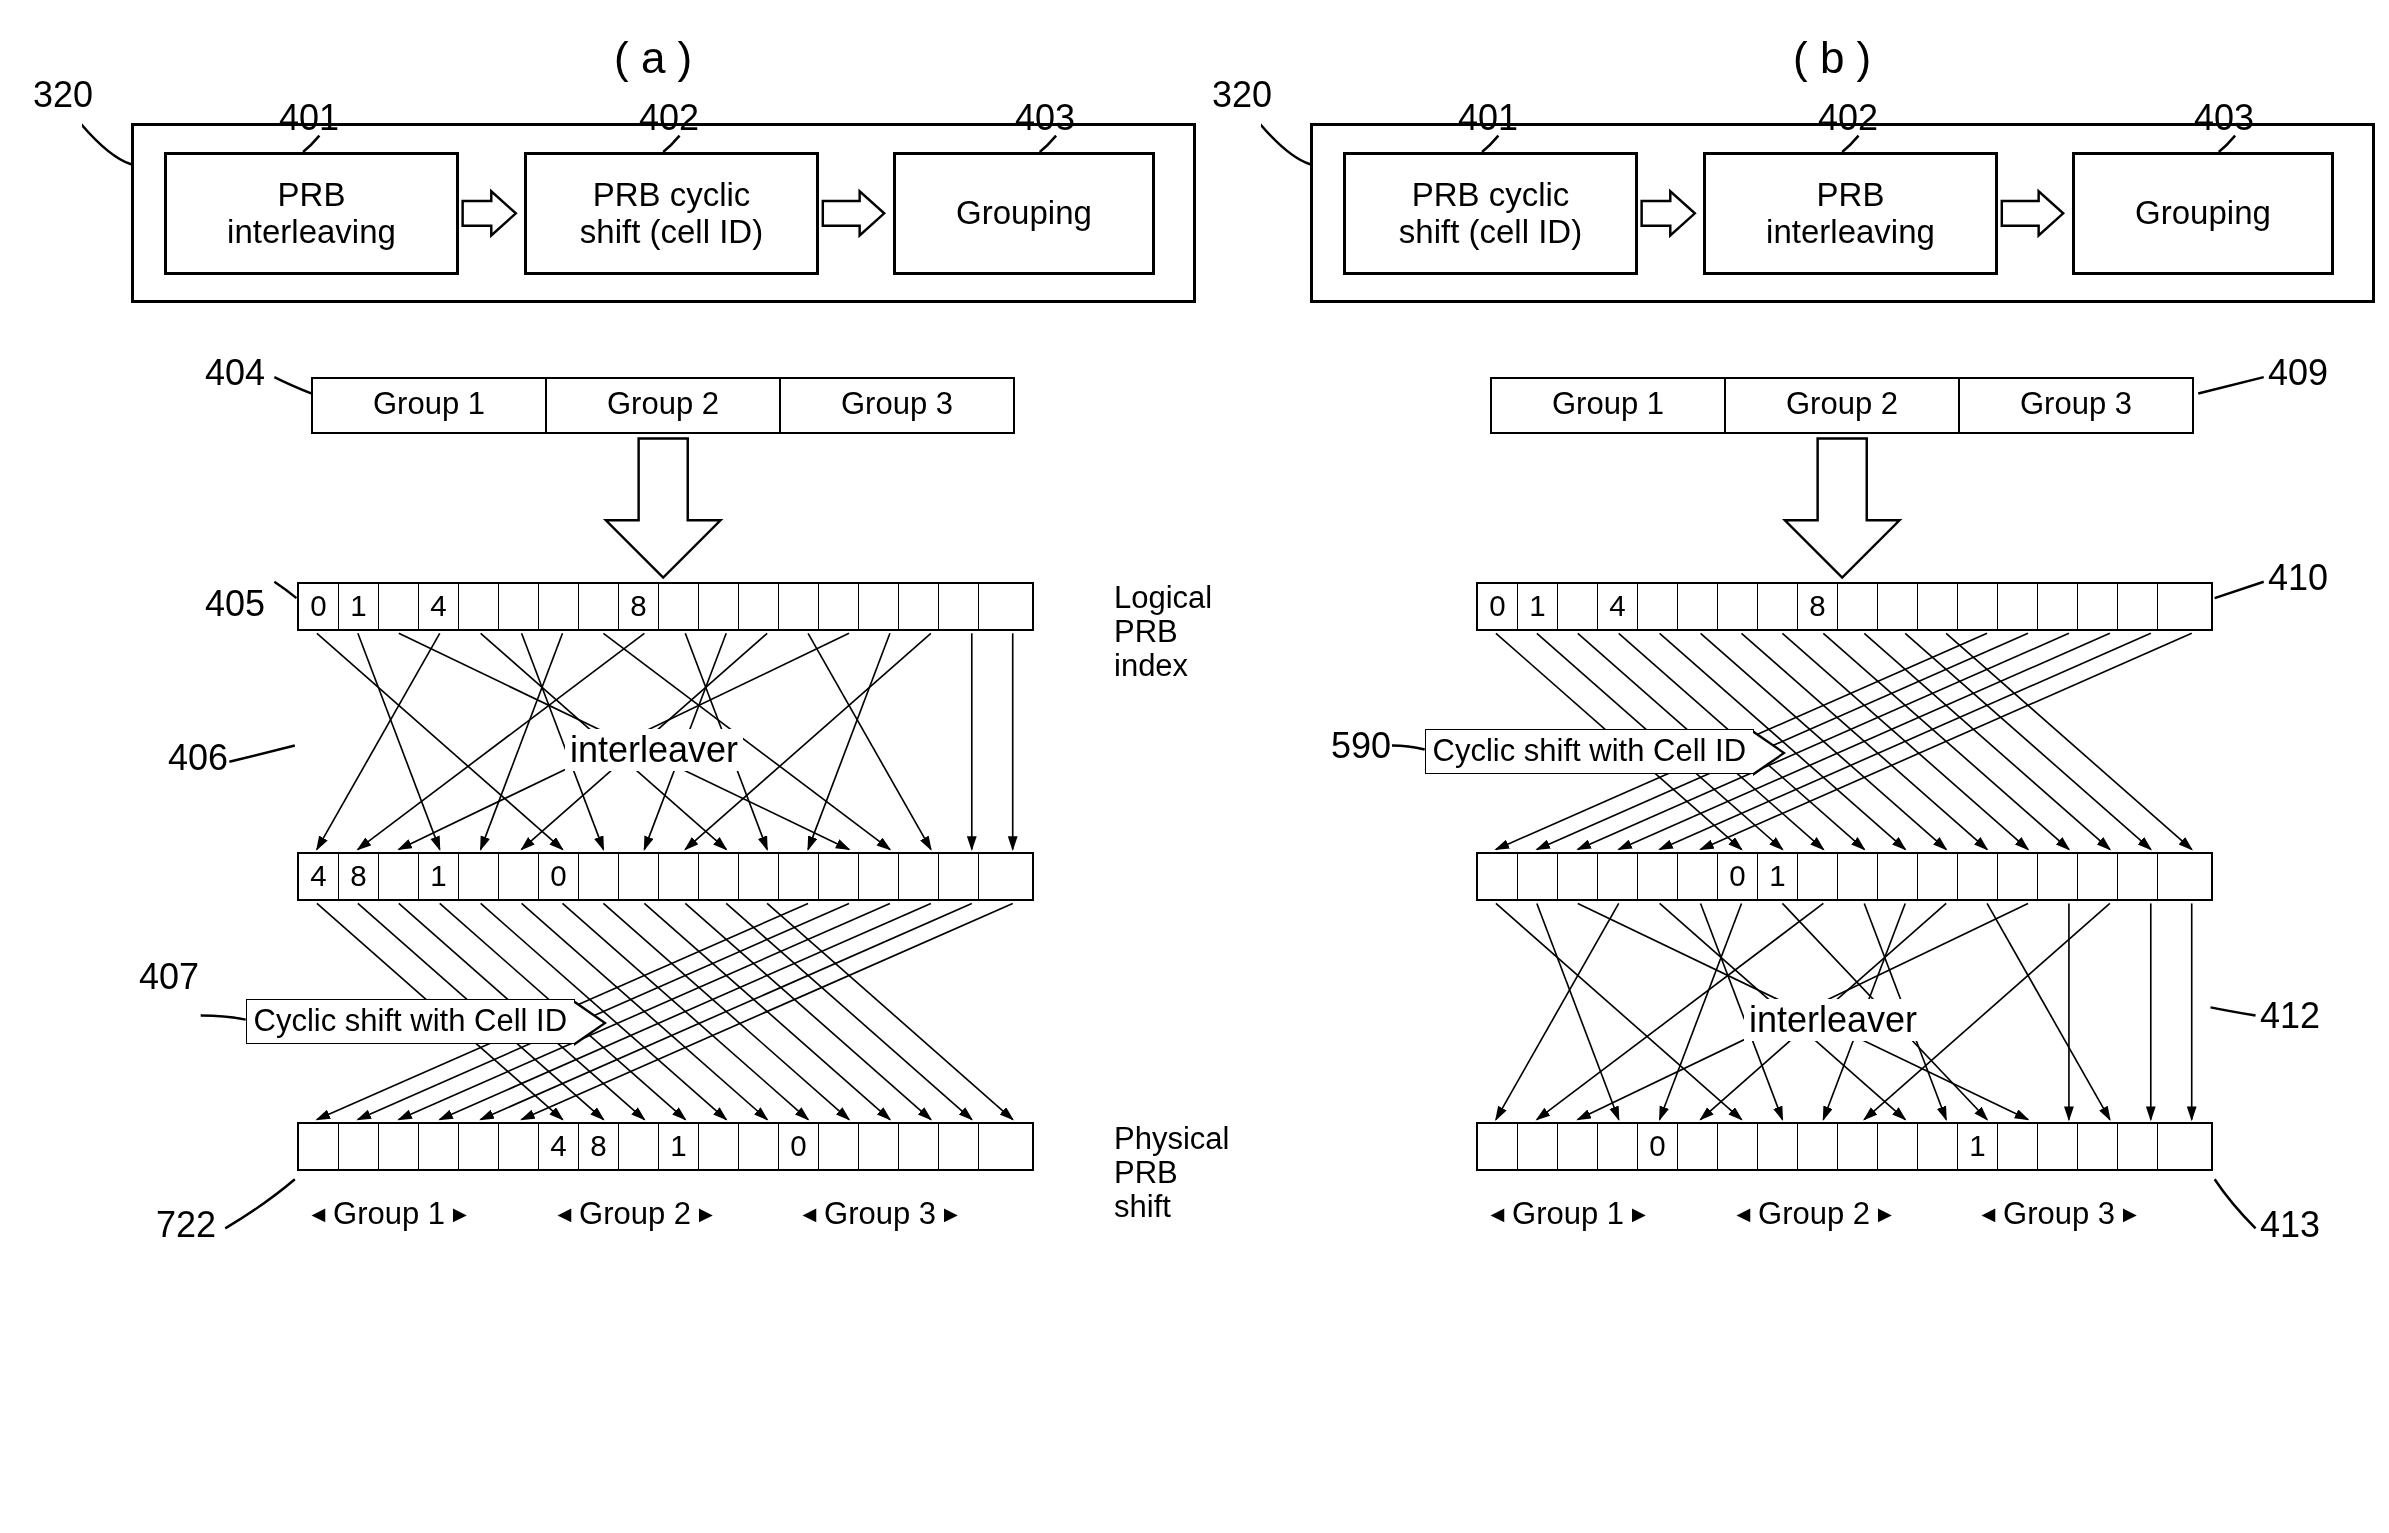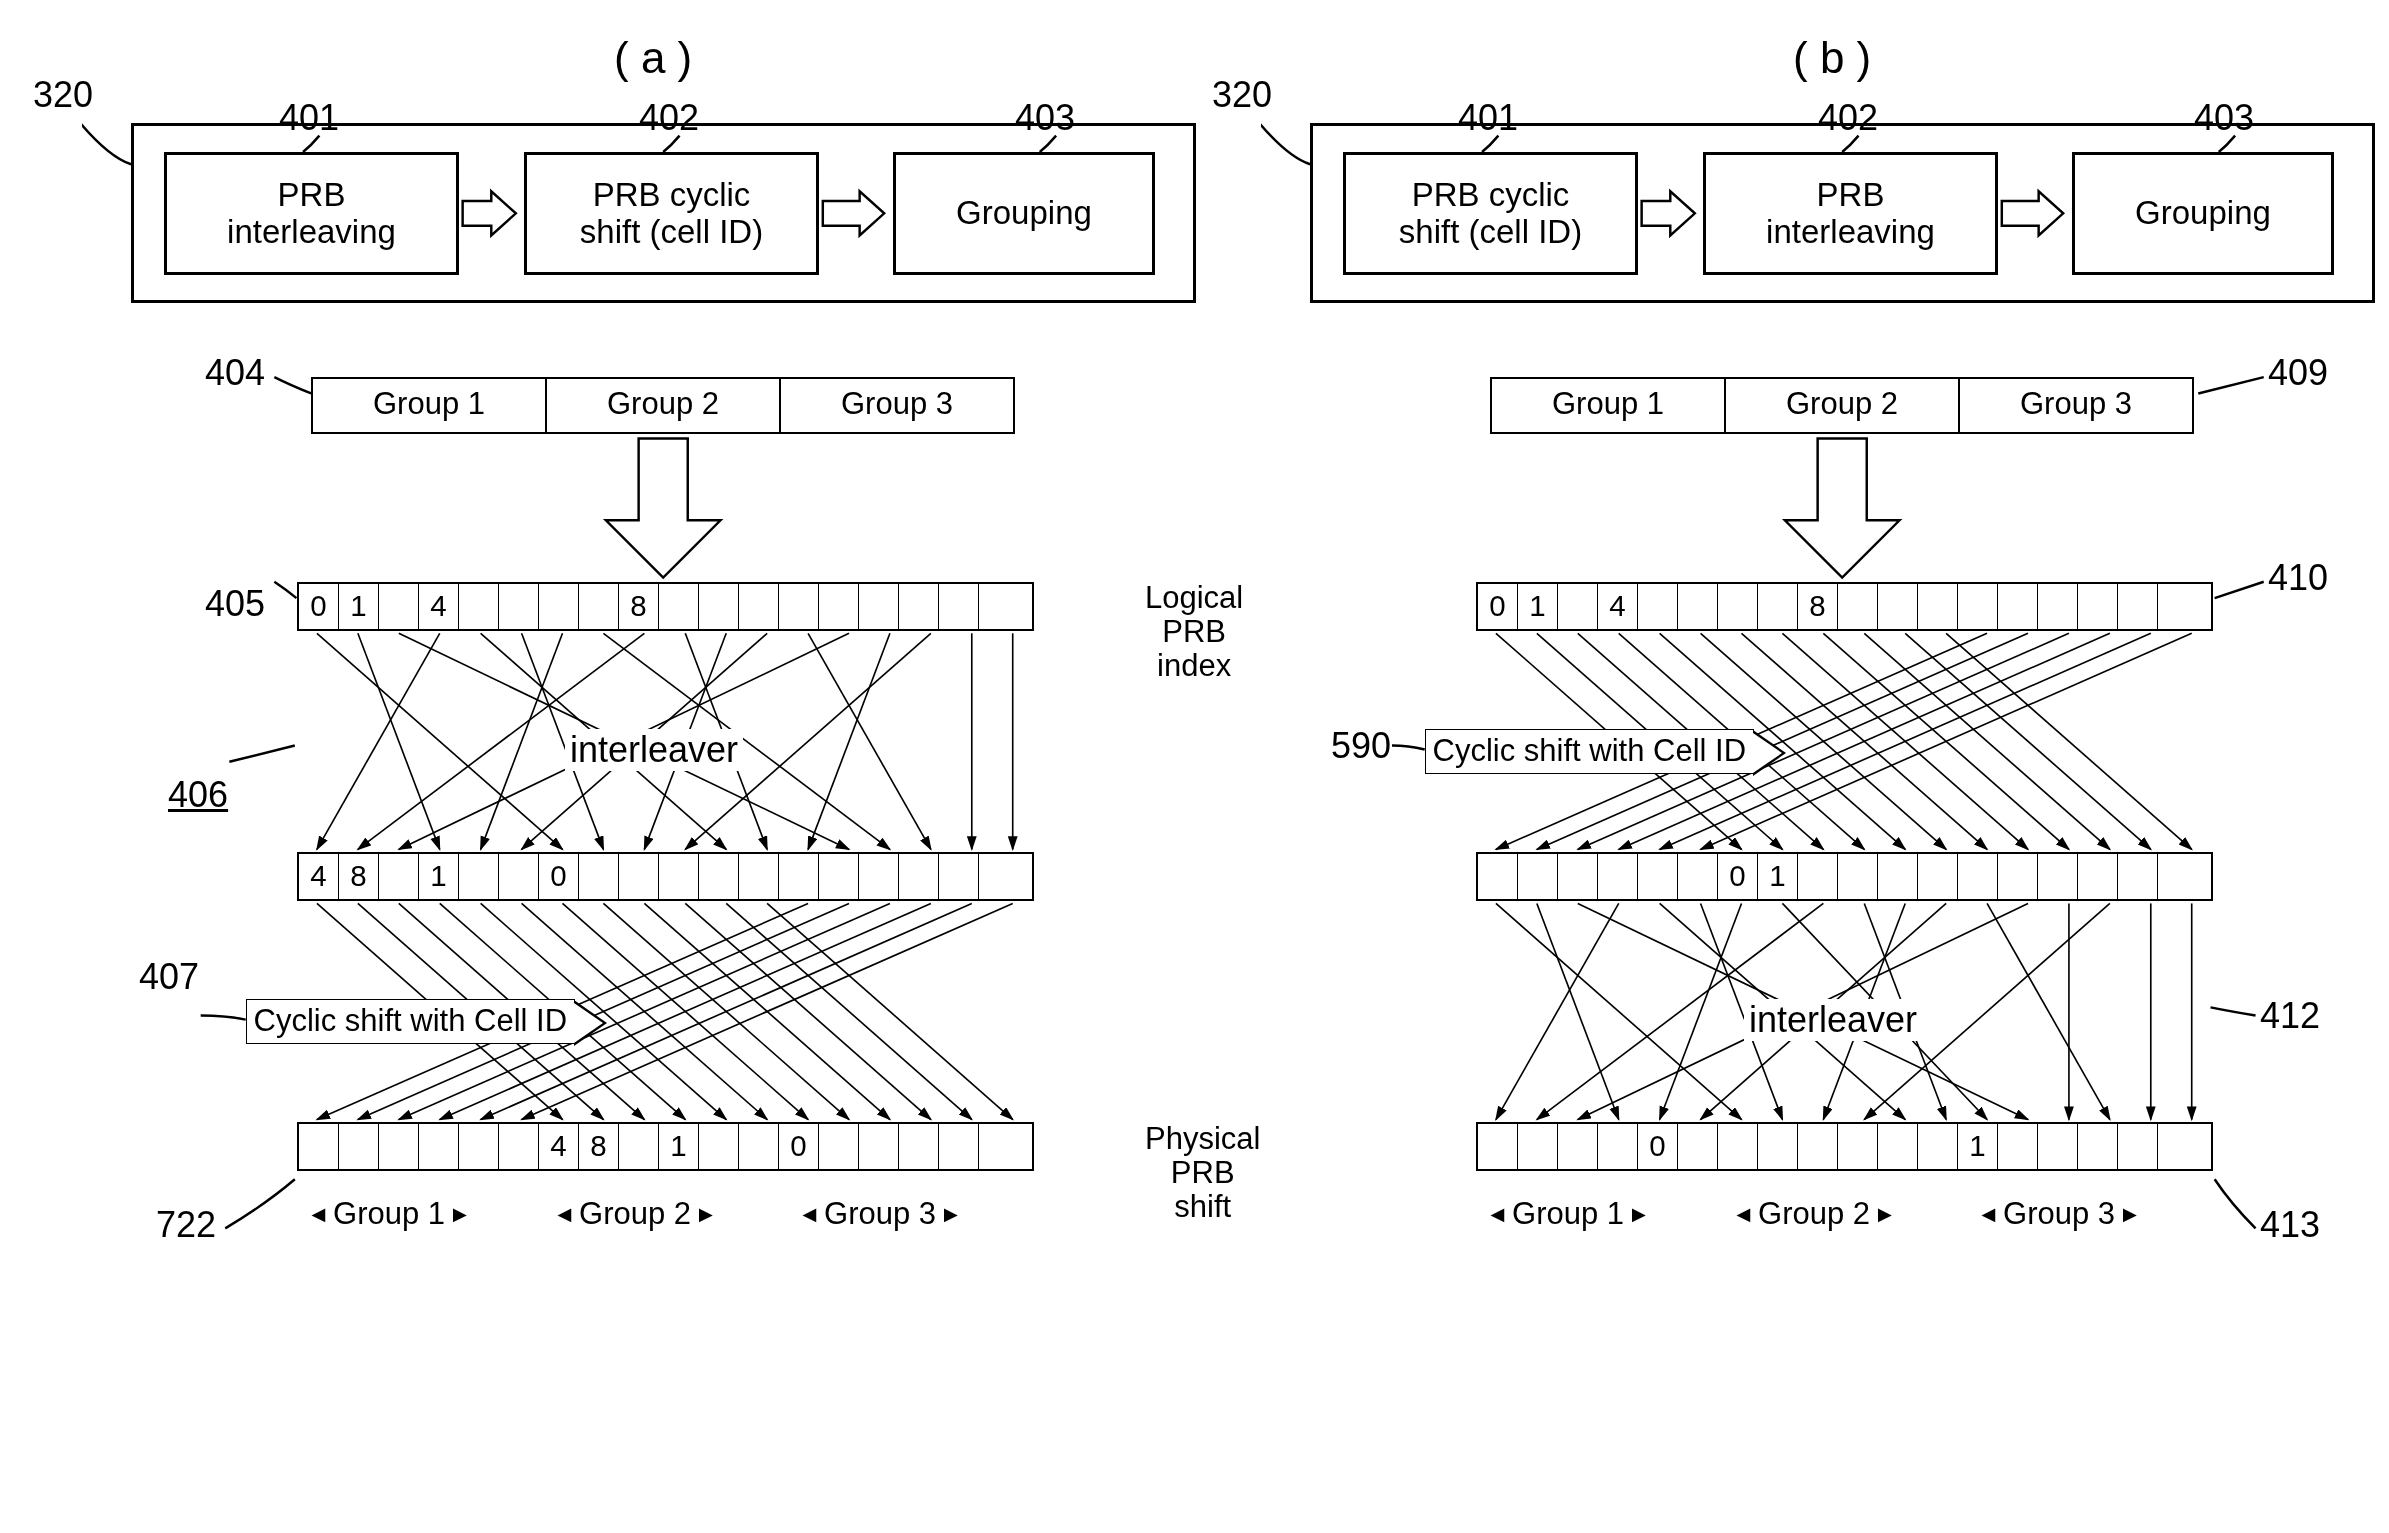--- a/index.html
+++ b/index.html
@@ -138,23 +138,22 @@
     align-items: center;
     gap: 3.3px;
     white-space: nowrap;
   }
   .group-range::before { content: '◄'; font-size: 23px; }
   .group-range::after { content: '►'; font-size: 23px; }
 
   .side-label {
     position: absolute;
     font-size: 31px;
-    text-align: center;
+    text-align: left;
     line-height: 1.1;
-    margin-left: 31px;
   }
 
 </style>
 </head>
 <body>
 
 <div class="subfig subfig-a">
 
   <div class="subfig-label" style="left:532px;">( a )</div>
 
@@ -202,21 +201,21 @@
     <div class="pcell"></div>
     <div class="pcell"></div>
     <div class="pcell"></div>
     <div class="pcell"></div>
     <div class="pcell"></div>
     <div class="pcell"></div>
     <div class="pcell"></div>
     <div class="pcell"></div>
   </div>
 
-  <div class="ref-label" style="left:86px; top:741px;text-decoration:underline;">406</div>
+  <div class="ref-label" style="left:86px; top:704px;">406</div>
   <div class="mid-text" style="left:483px; top:696px;">interleaver</div>
 
   <div class="prb-row" style="left:215px; top:819px; width:737px;">
     <div class="pcell">4</div>
     <div class="pcell">8</div>
     <div class="pcell"></div>
     <div class="pcell">1</div>
     <div class="pcell"></div>
     <div class="pcell"></div>
     <div class="pcell">0</div>

